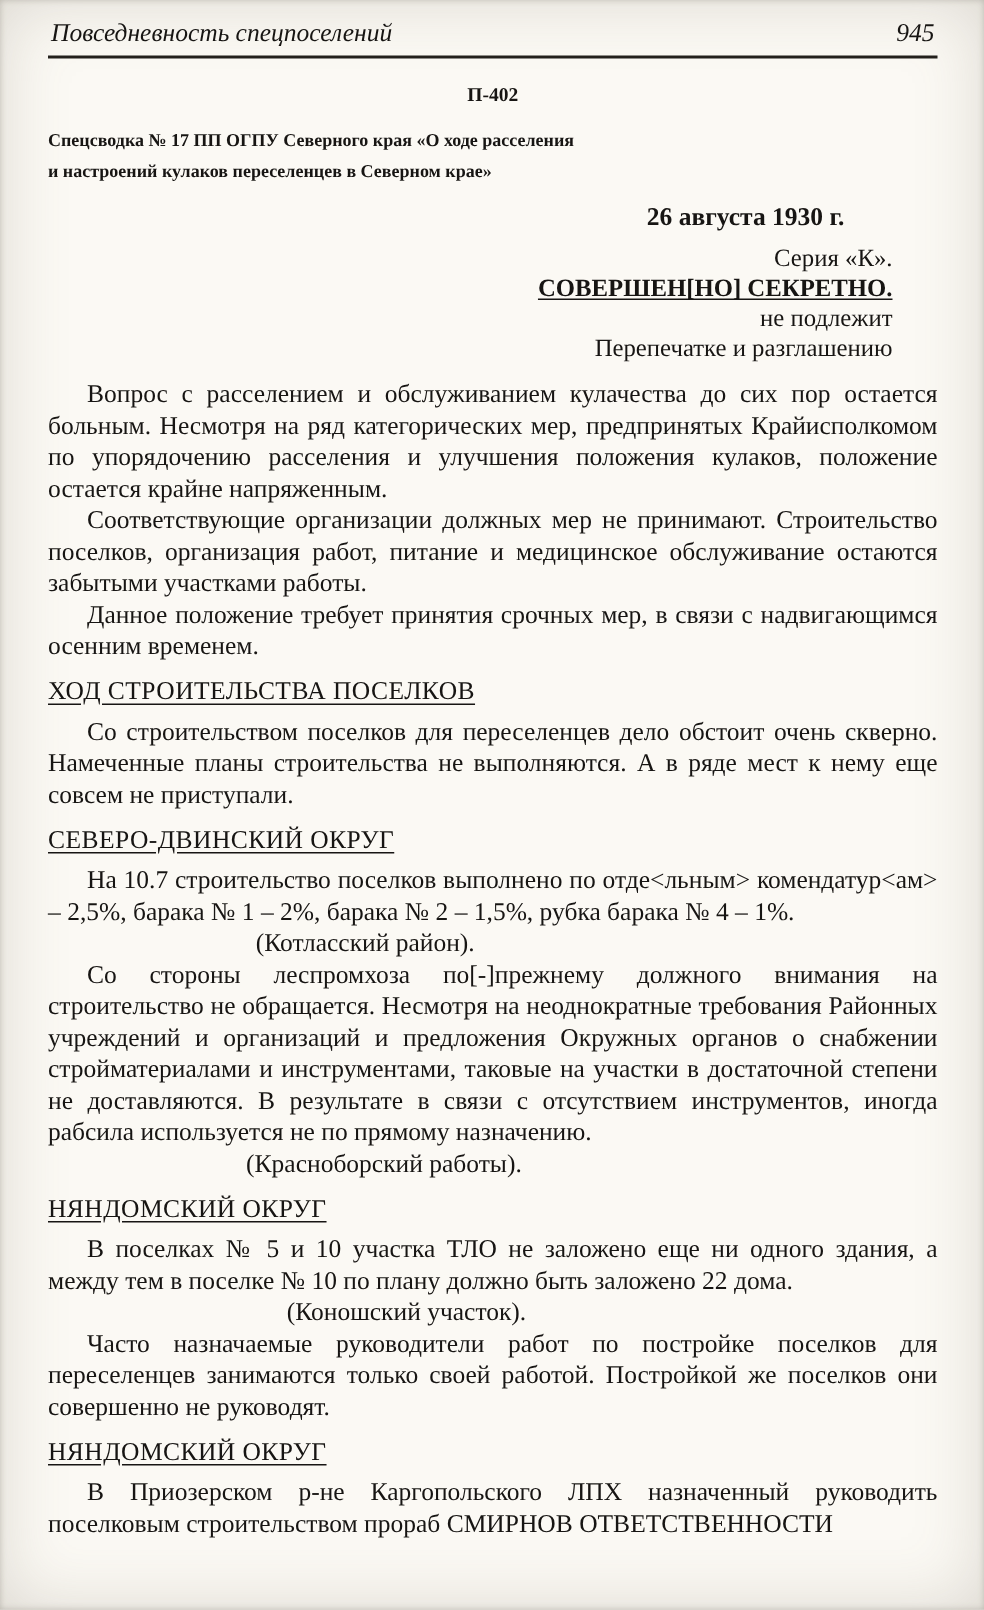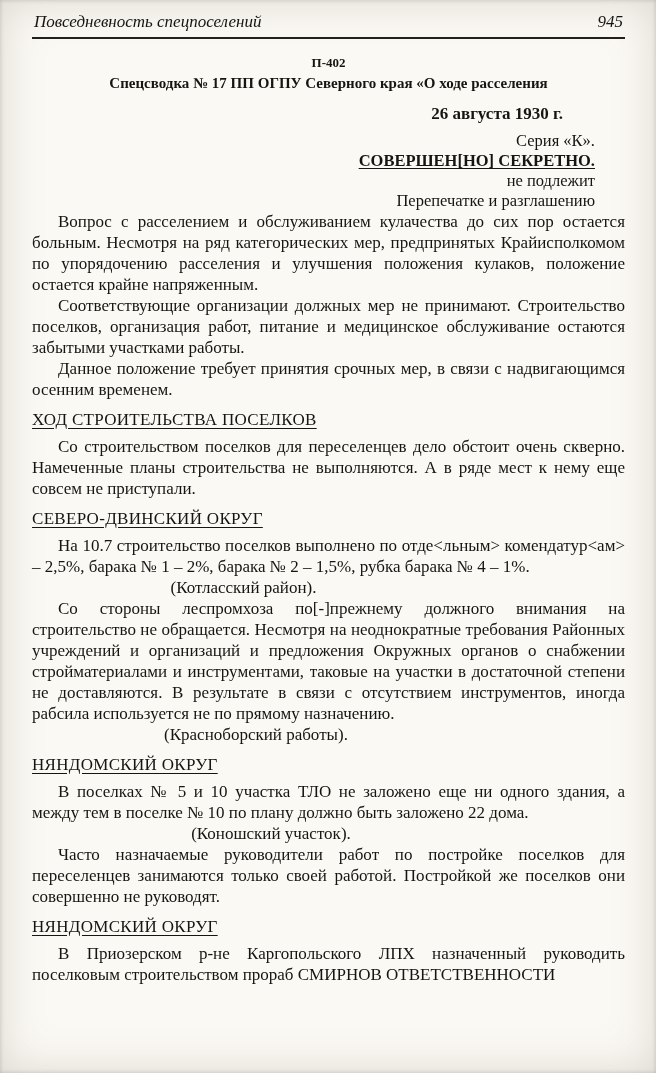--- a/index.html
+++ b/index.html
@@ -34,24 +34,24 @@
   .rh-page { font-style: italic; }
   
   .doc-code {
     margin-top: 13px;
     text-align: center;
     font-weight: bold;
     font-size: 13px;
     line-height: 21px;
   }
   .doc-title {
-    text-align: center;
     font-weight: bold;
-    font-size: 15px;
+    font-size: 12px;
     line-height: 21px;
+    margin-top: 10px;
   }
   .doc-date {
     margin-top: 9px;
     text-align: right;
     padding-right: 62px;
     font-weight: bold;
     font-size: 17px;
     line-height: 21px;
   }
   .class-block {
@@ -61,20 +61,21 @@
     font-size: 16.5px;
     line-height: 20px;
   }
   .class-block .secret {
     font-weight: bold;
     text-decoration: underline;
     text-underline-offset: 2px;
   }
   
   .body-text {
+    margin-top: 10px;
     font-size: 17px;
     line-height: 21px;
   }
   .para {
     margin: 0;
     text-indent: 26px;
     text-align: justify;
   }
   .attr-line {
     text-align: center;
@@ -100,20 +101,21 @@
 
   <header class="running-header">
     <span class="rh-title">Повседневность спецпоселений</span>
     <span class="rh-page">945</span>
   </header>
 
   <div class="doc-code">П-402</div>
 
   <div class="doc-title">
     <div>Спецсводка № 17 ПП ОГПУ Северного края «О ходе расселения</div>
+    <div>и настроений кулаков переселенцев в Северном крае»</div>
   </div>
 
   <div class="doc-date">26 августа 1930 г.</div>
 
   <div class="class-block">
     <div>Серия «К».</div>
     <div class="secret">СОВЕРШЕН[НО] СЕКРЕТНО.</div>
     <div>не подлежит</div>
     <div>Перепечатке и разглашению</div>
   </div>

